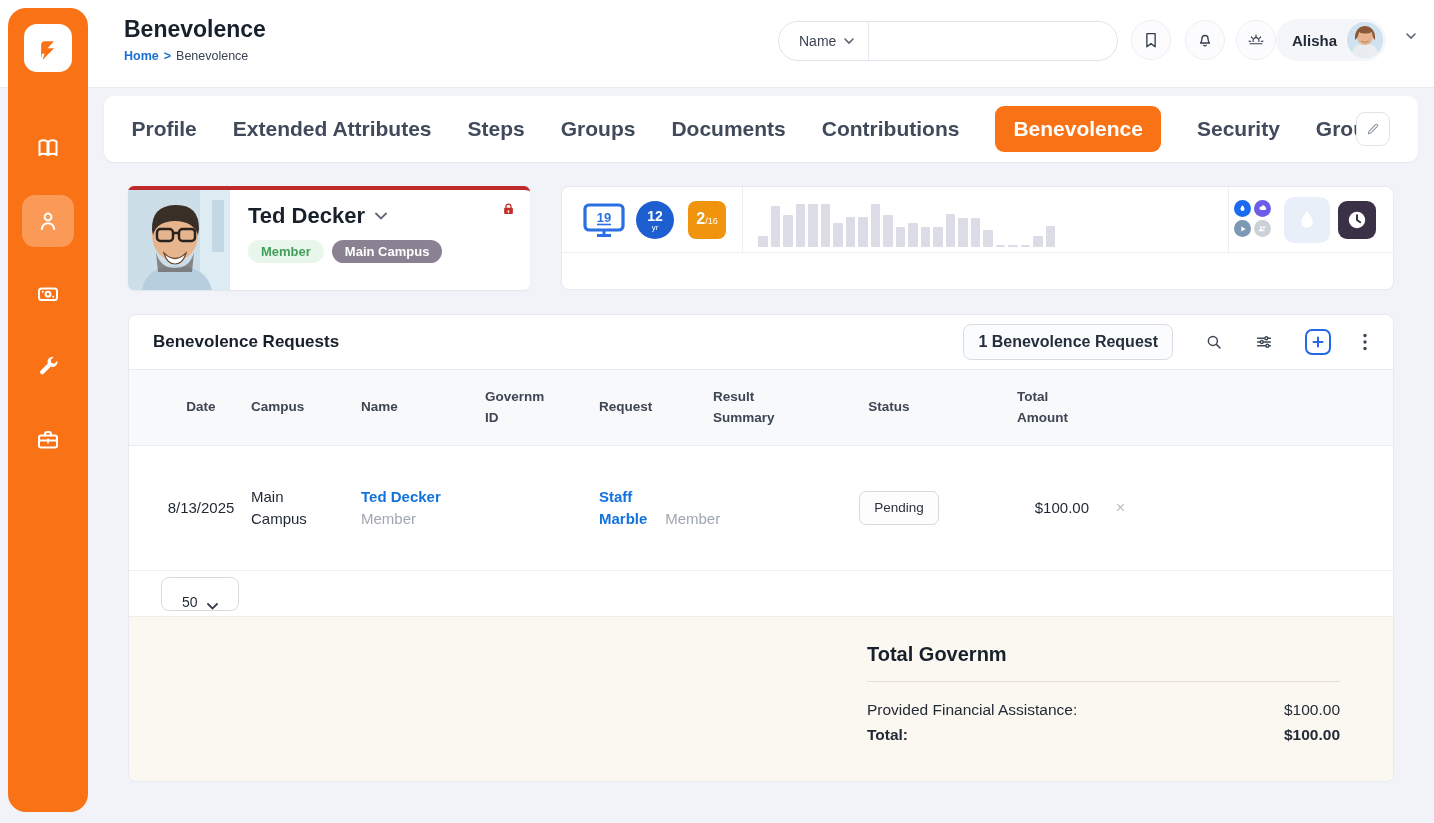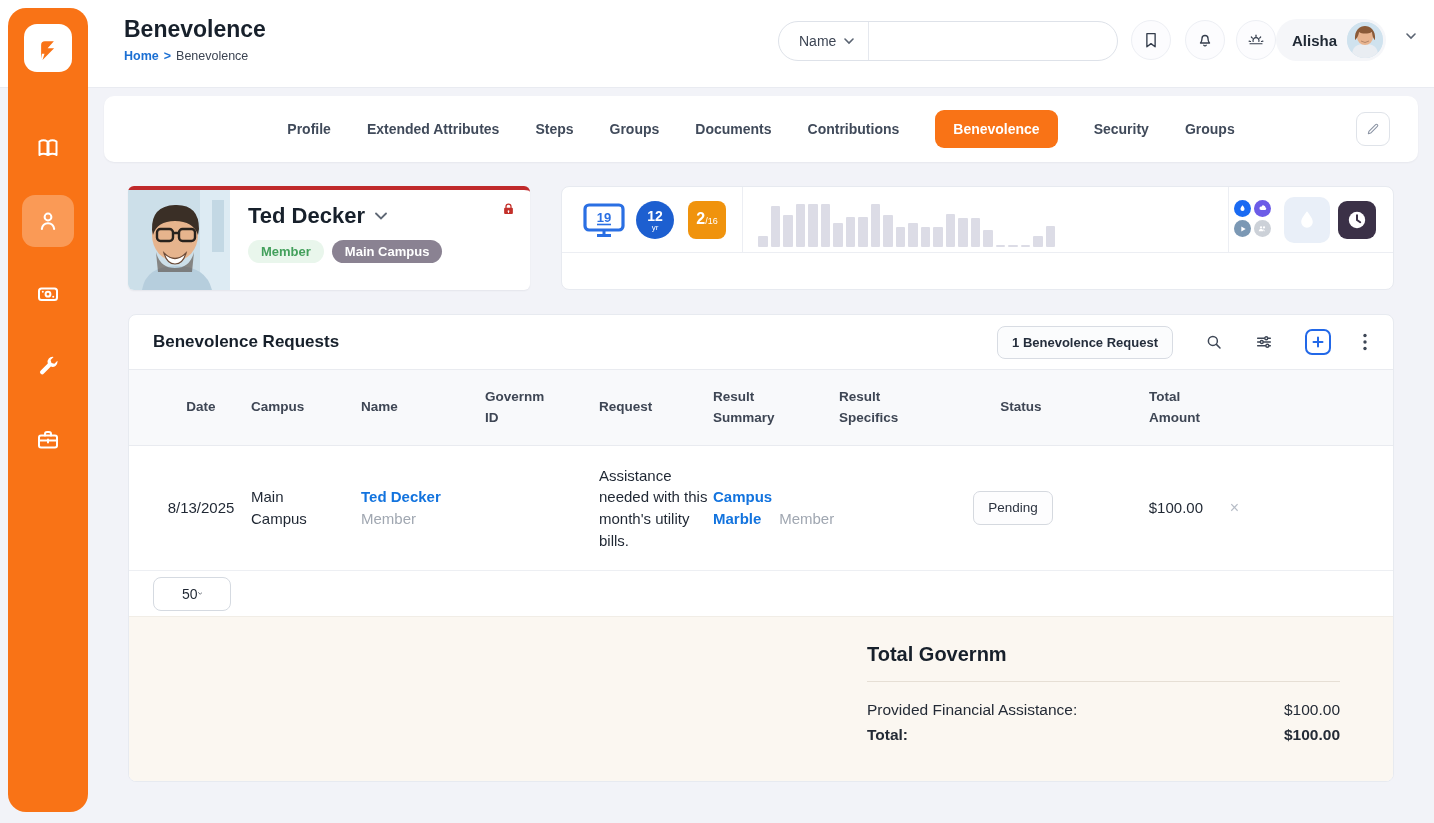--- a/index.html
+++ b/index.html
@@ -38,21 +38,21 @@
 
   
   .sidebar { position:absolute; top:8px; left:8px; width:80px; height:804px; background:#f97316; border-radius:18px; z-index:5; display:flex; flex-direction:column; align-items:center; }
   .logo { margin-top:16px; width:48px; height:48px; background:#fff; border-radius:13px; display:grid; place-items:center; }
   .nav-icons { margin-top:50px; display:flex; flex-direction:column; gap:21px; align-items:center; }
   .nav-item { width:52px; height:52px; display:grid; place-items:center; color:#fff; border-radius:13px; cursor:pointer; }
   .nav-item.active { background:rgba(255,255,255,.28); }
 
   
   .tabs-card { position:absolute; left:104px; top:96px; width:1314px; height:66px; background:#fff; border-radius:10px; box-shadow:0 1px 2px rgba(16,24,40,.05); display:flex; align-items:center; justify-content:center; gap:36px; }
-  .tab { font-size:14px; font-weight:600; color:#404a5a; cursor:pointer; white-space:nowrap; }
+  .tab { font-size:21px; font-weight:600; color:#404a5a; cursor:pointer; white-space:nowrap; }
   .tab.active { background:#f97316; color:#fff; padding:11px 18px; border-radius:9px; }
   .edit-btn { position:absolute; right:28px; top:16px; width:34px; height:34px; border:1px solid #dfe3e9; border-radius:9px; background:#fff; display:grid; place-items:center; color:#8a93a3; cursor:pointer; }
 
   
   .person-card { position:absolute; left:128px; top:186px; width:402px; height:104px; background:#fff; border-radius:6px; border-top:4px solid #c0292b; box-shadow:0 1px 2px rgba(16,24,40,.06); display:flex; }
   .person-photo { width:102px; height:100px; border-radius:0 0 0 6px; overflow:hidden; flex:none; }
   .person-info { flex:1; position:relative; padding:13px 0 0 18px; }
   .person-name { font-size:22px; font-weight:bold; color:#17202b; display:flex; align-items:center; gap:10px; cursor:pointer; }
   .person-name .chev { color:#5f6875; }
   .lock-icon { position:absolute; right:14px; top:11px; color:#c3302a; cursor:pointer; }
@@ -86,41 +86,41 @@
   .tag-staff { background:#efeff2; color:#3f4653; font-size:13px; padding:4px 13px; border-radius:4px; cursor:pointer; }
   .tag-add { color:#b9bfc9; font-size:15px; margin-left:9px; cursor:pointer; }
   .fade-icons { margin-left:auto; display:flex; gap:28px; }
   .fade-circ { width:28px; height:28px; border-radius:50%; background:#dadde3; color:#fff; display:grid; place-items:center; cursor:pointer; }
 
   
   .grid-panel { position:absolute; left:128px; top:314px; width:1266px; background:#fff; border:1px solid #e7eaf0; border-radius:8px; overflow:hidden; }
   .panel-head { height:54px; display:flex; align-items:center; padding:0 26px 0 24px; }
   .panel-title { font-size:17px; font-weight:bold; color:#17202b; }
   .head-actions { margin-left:auto; display:flex; align-items:center; gap:32px; color:#3e4756; }
-  .count-btn { border:1px solid #d8dce3; background:#fbfcfd; border-radius:8px; padding:8px 14px; font-size:13px; font-weight:600; color:#252e3c; cursor:pointer; }
+  .count-btn { border:1px solid #d8dce3; background:#fbfcfd; border-radius:8px; padding:8px 14px; font-size:16px; font-weight:600; color:#252e3c; cursor:pointer; }
   .tool-ic { cursor:pointer; color:#3e4756; }
   .add-btn { width:26px; height:26px; border:2px solid #2268e8; border-radius:7px; color:#2268e8; display:grid; place-items:center; cursor:pointer; background:#fff; }
 
   .thead { background:#f8f9fb; border-top:1px solid #e9ebf0; border-bottom:1px solid #e9ebf0; display:flex; align-items:center; gap:2px; min-height:77px; padding:14px 20px 14px 24px; font-size:13.5px; font-weight:600; color:#3e4654; line-height:1.5; }
   .trow { display:flex; align-items:center; gap:2px; min-height:125px; padding:18px 20px 18px 24px; border-bottom:1px solid #edeff3; font-size:15px; color:#1f2733; line-height:1.45; }
   .c-date{width:96px; text-align:center;} .c-campus{width:108px;} .c-name{width:122px;}
   .c-govid{width:112px;} .c-request{width:112px;} .c-assigned{width:122px;}
   .c-summary{width:124px;} .c-specifics{width:130px;} .c-status{width:100px; text-align:center;}
   .c-amount{width:138px; text-align:right;} .c-del{width:34px; text-align:right;}
   .hwrap { display:inline-block; max-width:70px; }
   .hwrap-c { display:inline-block; max-width:62px; text-align:left; }
   .cellwrap { display:inline-block; max-width:80px; }
   .cellwrap-n { display:inline-block; max-width:62px; }
   .grid-link { color:#1273de; font-weight:bold; cursor:pointer; }
   .sub-muted { color:#a0a7b1; }
   .status-pill { display:inline-block; border:1px solid #d5d9df; background:#fdfdfe; border-radius:7px; padding:6px 14px; font-size:13.5px; color:#2c3340; cursor:pointer; }
   .del-x { color:#b6bcc6; font-size:16px; cursor:pointer; }
 
   .tfoot { height:46px; display:flex; align-items:center; padding:0 24px; border-bottom:1px solid #f1ede6; }
-  .page-size { width:78px; height:34px; border:1px solid #d5dae1; border-radius:8px; background:#fff; display:flex; align-items:center; justify-content:space-between; padding:0 28px; font-size:14px; color:#1f2733; cursor:pointer; }
+  .page-size { width:78px; height:34px; border:1px solid #d5dae1; border-radius:8px; background:#fff; display:flex; align-items:flex-end; justify-content:space-between; padding:0 20px; font-size:14px; color:#1f2733; cursor:pointer;margin-left:8px; }
 
   .totals { background:#fbf7f1; padding:26px 53px 30px 738px; }
   .totals-heading { font-size:20px; font-weight:bold; color:#17202b; padding-bottom:15px; border-bottom:1px solid #e6dfd5; }
   .totals-rows { margin-top:19px; }
   .totals-row { display:flex; justify-content:space-between; font-size:15.5px; color:#242b36; margin-bottom:7px; }
   .totals-row.bold { font-weight:bold; }
 </style>
 </head>
 <body>
 
@@ -400,37 +400,35 @@
     </div>
   </div>
 
   <div class="thead">
     <div class="c-date">Date</div>
     <div class="c-campus">Campus</div>
     <div class="c-name">Name</div>
     <div class="c-govid"><span class="hwrap">Governm ID</span></div>
     <div class="c-request">Request</div>
     <div class="c-summary"><span class="hwrap">Result Summary</span></div>
-    <div class="c-specifics"><span class="hwrap">Result Specifics</span></div>
     <div class="c-status">Status</div>
     <div class="c-amount"><span class="hwrap-c">Total Amount</span></div>
     <div class="c-del"></div>
   </div>
 
   <div class="trow">
     <div class="c-date">8/13/2025</div>
     <div class="c-campus"><span class="cellwrap-n">Main Campus</span></div>
     <div class="c-name">
       <span class="grid-link">Ted Decker</span><br>
       <span class="sub-muted">Member</span>
     </div>
     <div class="c-govid"></div>
-    <div class="c-request">Assistance needed with this month's utility bills.</div>
     <div class="c-assigned">
-      <span class="grid-link cellwrap-n">Campus Marble</span>
+      <span class="grid-link cellwrap-n">Staff Marble</span>
       <span class="sub-muted">Member</span>
     </div>
     <div class="c-summary"></div>
     <div class="c-status">
       <span class="status-pill">Pending</span>
     </div>
     <div class="c-amount">$100.00</div>
     <div class="c-del">
       <span class="del-x">×</span>
     </div>

